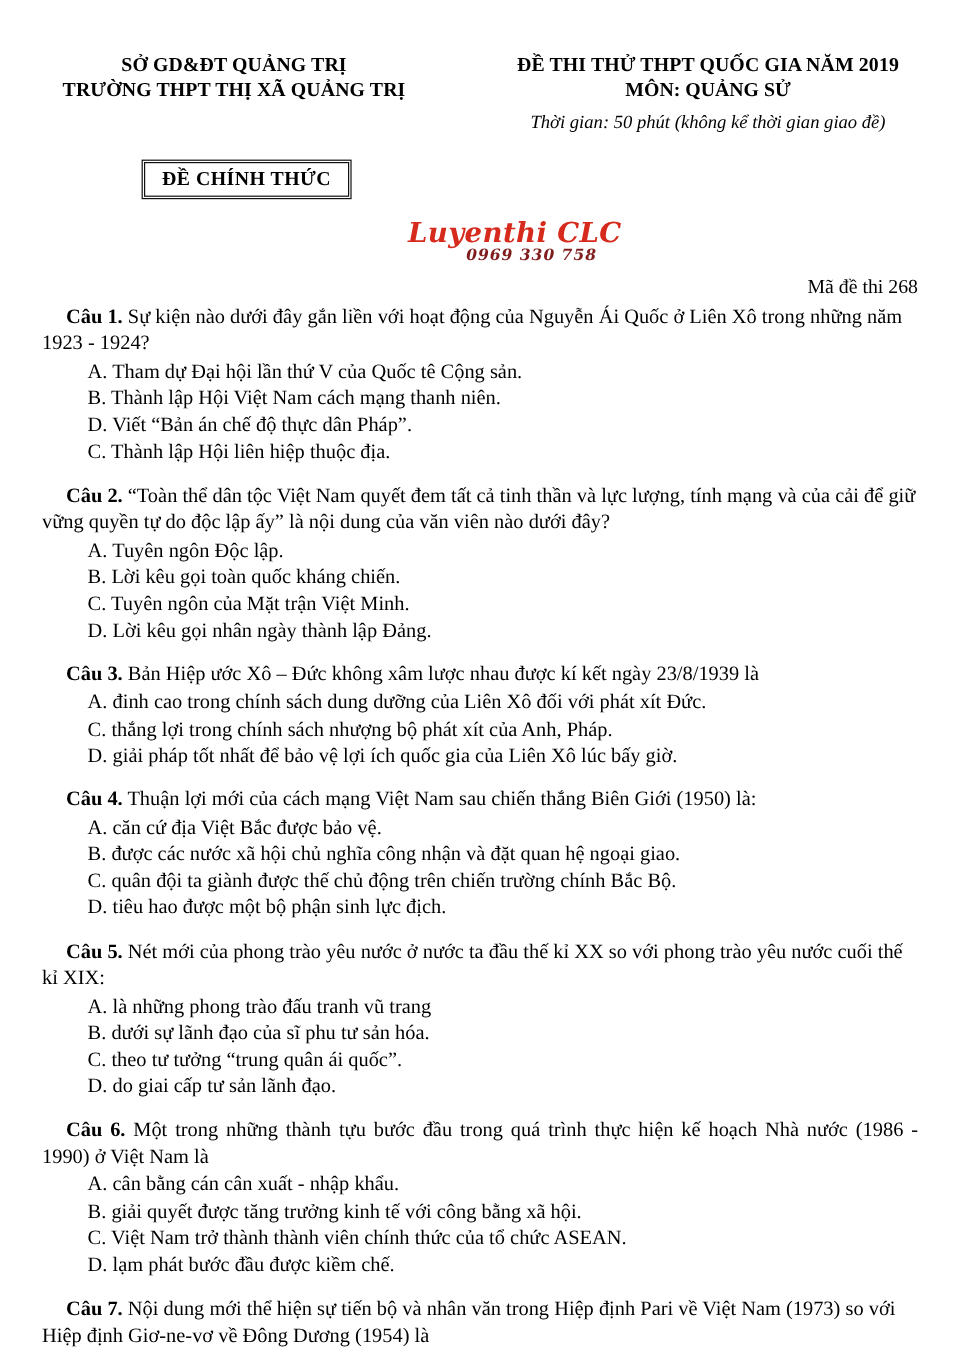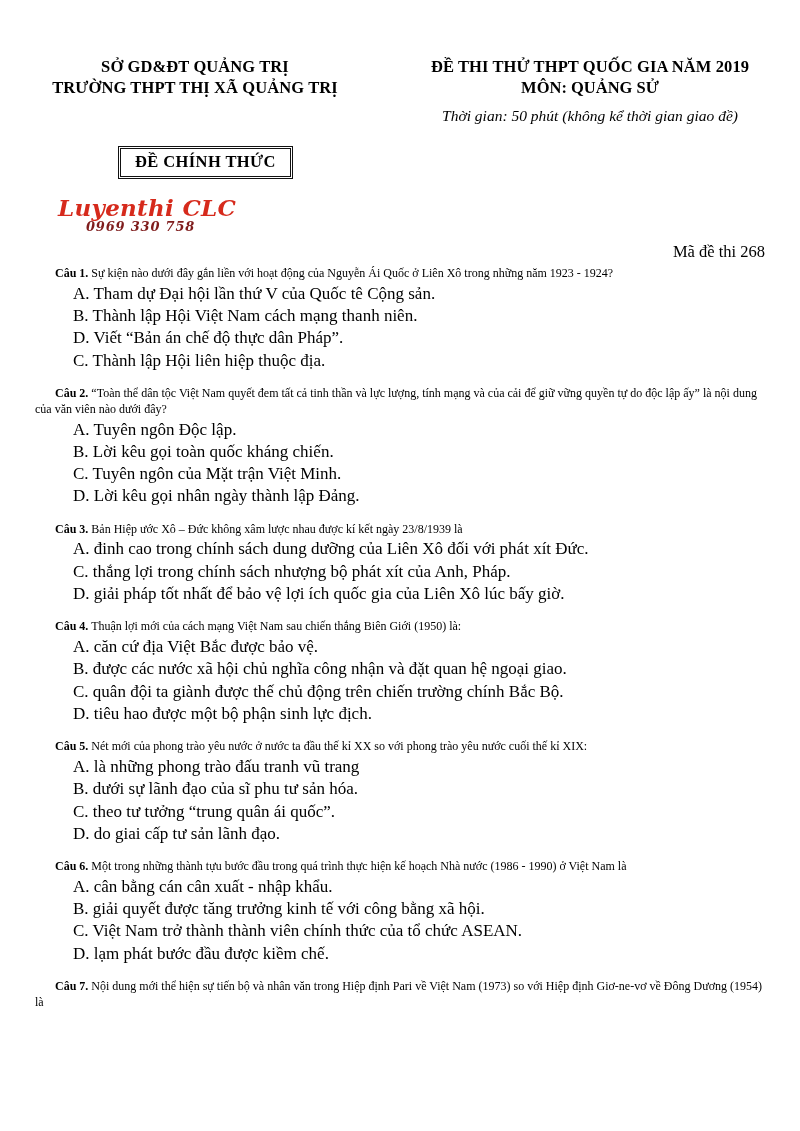--- a/index.html
+++ b/index.html
@@ -21,21 +21,21 @@
     height: 1131px;
     box-sizing: border-box;
     padding: 0;
   }
 
   
   .header {
     display: flex;
     flex-direction: row;
     align-items: flex-start;
-    padding-top: 56px;
+    padding-top: 43px;
   }
   .header-left {
     width: 390px;
     text-align: center;
     line-height: 1.30;
   }
   .header-right {
     width: 400px;
     text-align: center;
     line-height: 1.30;
@@ -72,20 +72,21 @@
     font-weight: bold;
     font-size: 16.5px;
     letter-spacing: 0.4px;
   }
 
   
   .logo-block {
     margin-top: 19px;
     padding-left: 58px;
     line-height: 1.0;
+    text-align: center;
   }
   .logo-name {
     color: #d62a1c;
     font-weight: bold;
     font-style: italic;
     font-size: 23px;
     letter-spacing: 0.3px;
     font-family: "DejaVu Serif", "Liberation Serif", serif;
   }
   .logo-phone {
@@ -111,21 +112,21 @@
   
   .questions {
     margin-top: 4px;
     padding-left: 35px;
     padding-right: 35px;
   }
   .question {
     margin-bottom: 14px;
   }
   .q-stem {
-    font-size: 12px;
+    font-size: 17px;
     line-height: 1.32;
     text-indent: 20px;
     text-align: left;
   }
   .q-stem.justify {
     text-align: justify;
   }
   .q-label {
     font-weight: bold;
   }

